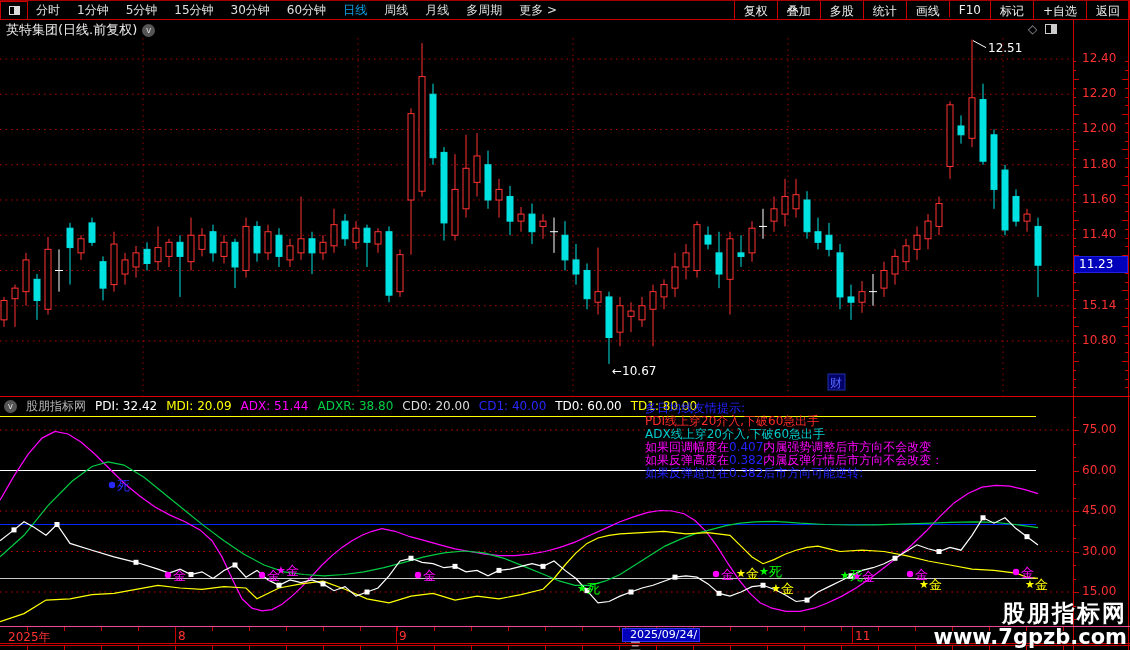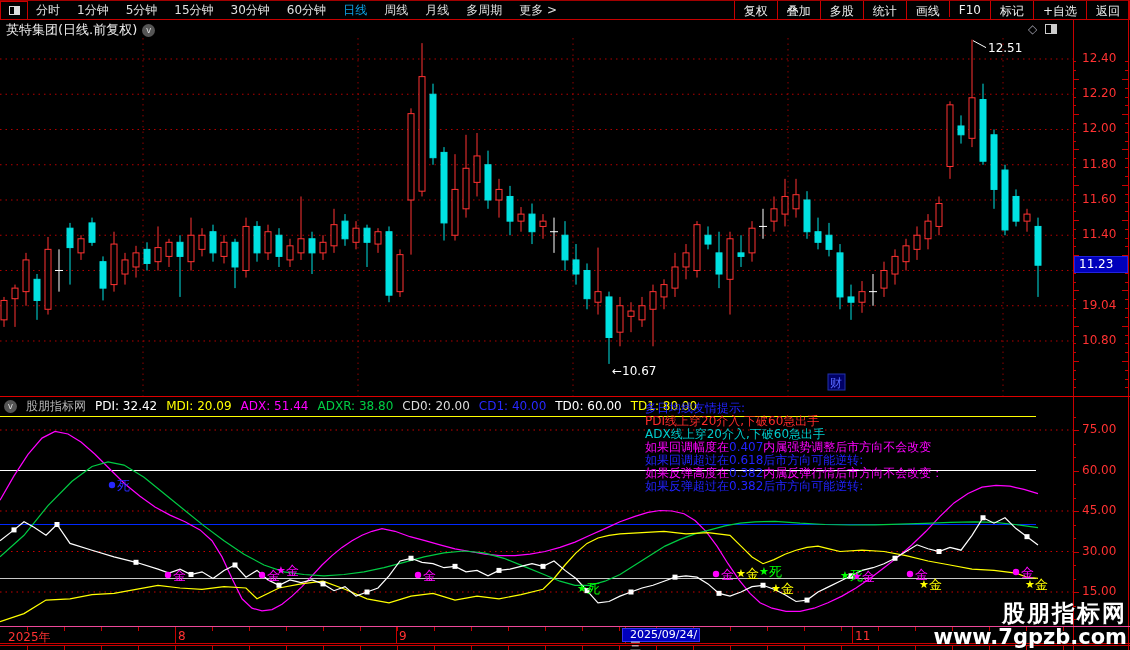--- a/index.html
+++ b/index.html
@@ -508,21 +508,21 @@
       </svg>
   </div>
   <div id="price-axis">
       <div class="paxis-label" style="top: 31px;">12.40</div>
       <div class="paxis-label" style="top: 66.2497px;">12.20</div>
       <div class="paxis-label" style="top: 101.499px;">12.00</div>
       <div class="paxis-label" style="top: 136.749px;">11.80</div>
       <div class="paxis-label" style="top: 171.999px;">11.60</div>
       <div class="paxis-label" style="top: 207.249px;">11.40</div>
       <div class="paxis-label" style="top: 242.498px;">11.20</div>
-      <div class="paxis-label" style="top: 277.748px;">19.04</div>
+      <div class="paxis-label" style="top: 277.748px;">15.14</div>
       <div class="paxis-label" style="top: 312.998px;">10.80</div>
       <div class="tickdiv" style="left: 0px; top: 41.3751px; width: 3px;"></div>
       <div class="tickdiv" style="left: 52px; top: 41.3751px; width: 3px;"></div>
       <div class="tickdiv" style="left: 0px; top: 50.1876px; width: 3px;"></div>
       <div class="tickdiv" style="left: 52px; top: 50.1876px; width: 3px;"></div>
       <div class="tickdiv" style="left: 0px; top: 59px; width: 6px;"></div>
       <div class="tickdiv" style="left: 49px; top: 59px; width: 6px;"></div>
       <div class="tickdiv" style="left: 0px; top: 67.8124px; width: 3px;"></div>
       <div class="tickdiv" style="left: 52px; top: 67.8124px; width: 3px;"></div>
       <div class="tickdiv" style="left: 0px; top: 76.6249px; width: 3px;"></div>
@@ -735,21 +735,20 @@
       <div class="tickdiv" style="left: 0px; top: 180.5px; width: 3px;"></div>
       <div class="tickdiv" style="left: 0px; top: 194px; width: 6px;"></div>
       <div class="tickdiv" style="left: 0px; top: 207.5px; width: 3px;"></div>
       <div class="tickdiv" style="left: 0px; top: 221px; width: 3px;"></div>
     </div>
   <div id="indicator-anno">
       <div class="anno-line"><span style="color: rgb(34, 34, 255);">多日均线友情提示:</span></div>
       <div class="anno-line"><span style="color: rgb(255, 42, 42);">PDI线上穿20介入,下破60急出手</span></div>
       <div class="anno-line"><span style="color: rgb(0, 204, 204);">ADX线上穿20介入,下破60急出手</span></div>
       <div class="anno-line"><span style="color: rgb(255, 0, 255);">如果回调幅度在</span><span style="color: rgb(34, 34, 255);">0.407</span><span style="color: rgb(255, 0, 255);">内属强势调整后市方向不会改变</span></div>
-      <div class="anno-line"><span style="color: rgb(34, 34, 255);">如果回调超过在0.618后市方向可能逆转:</span></div>
       <div class="anno-line"><span style="color: rgb(255, 0, 255);">如果反弹高度在</span><span style="color: rgb(34, 34, 255);">0.382</span><span style="color: rgb(255, 0, 255);">内属反弹行情后市方向不会改变：</span></div>
       <div class="anno-line"><span style="color: rgb(34, 34, 255);">如果反弹超过在0.382后市方向可能逆转:</span></div>
     </div>
 
   <div id="timeline">
       <span class="tl-label" style="left: 8px;">2025年</span>
       <div class="tl-major" style="left: 175px;"></div>
       <span class="tl-label" style="left: 178px;">8</span>
       <div class="tl-major" style="left: 396px;"></div>
       <span class="tl-label" style="left: 399px;">9</span>

